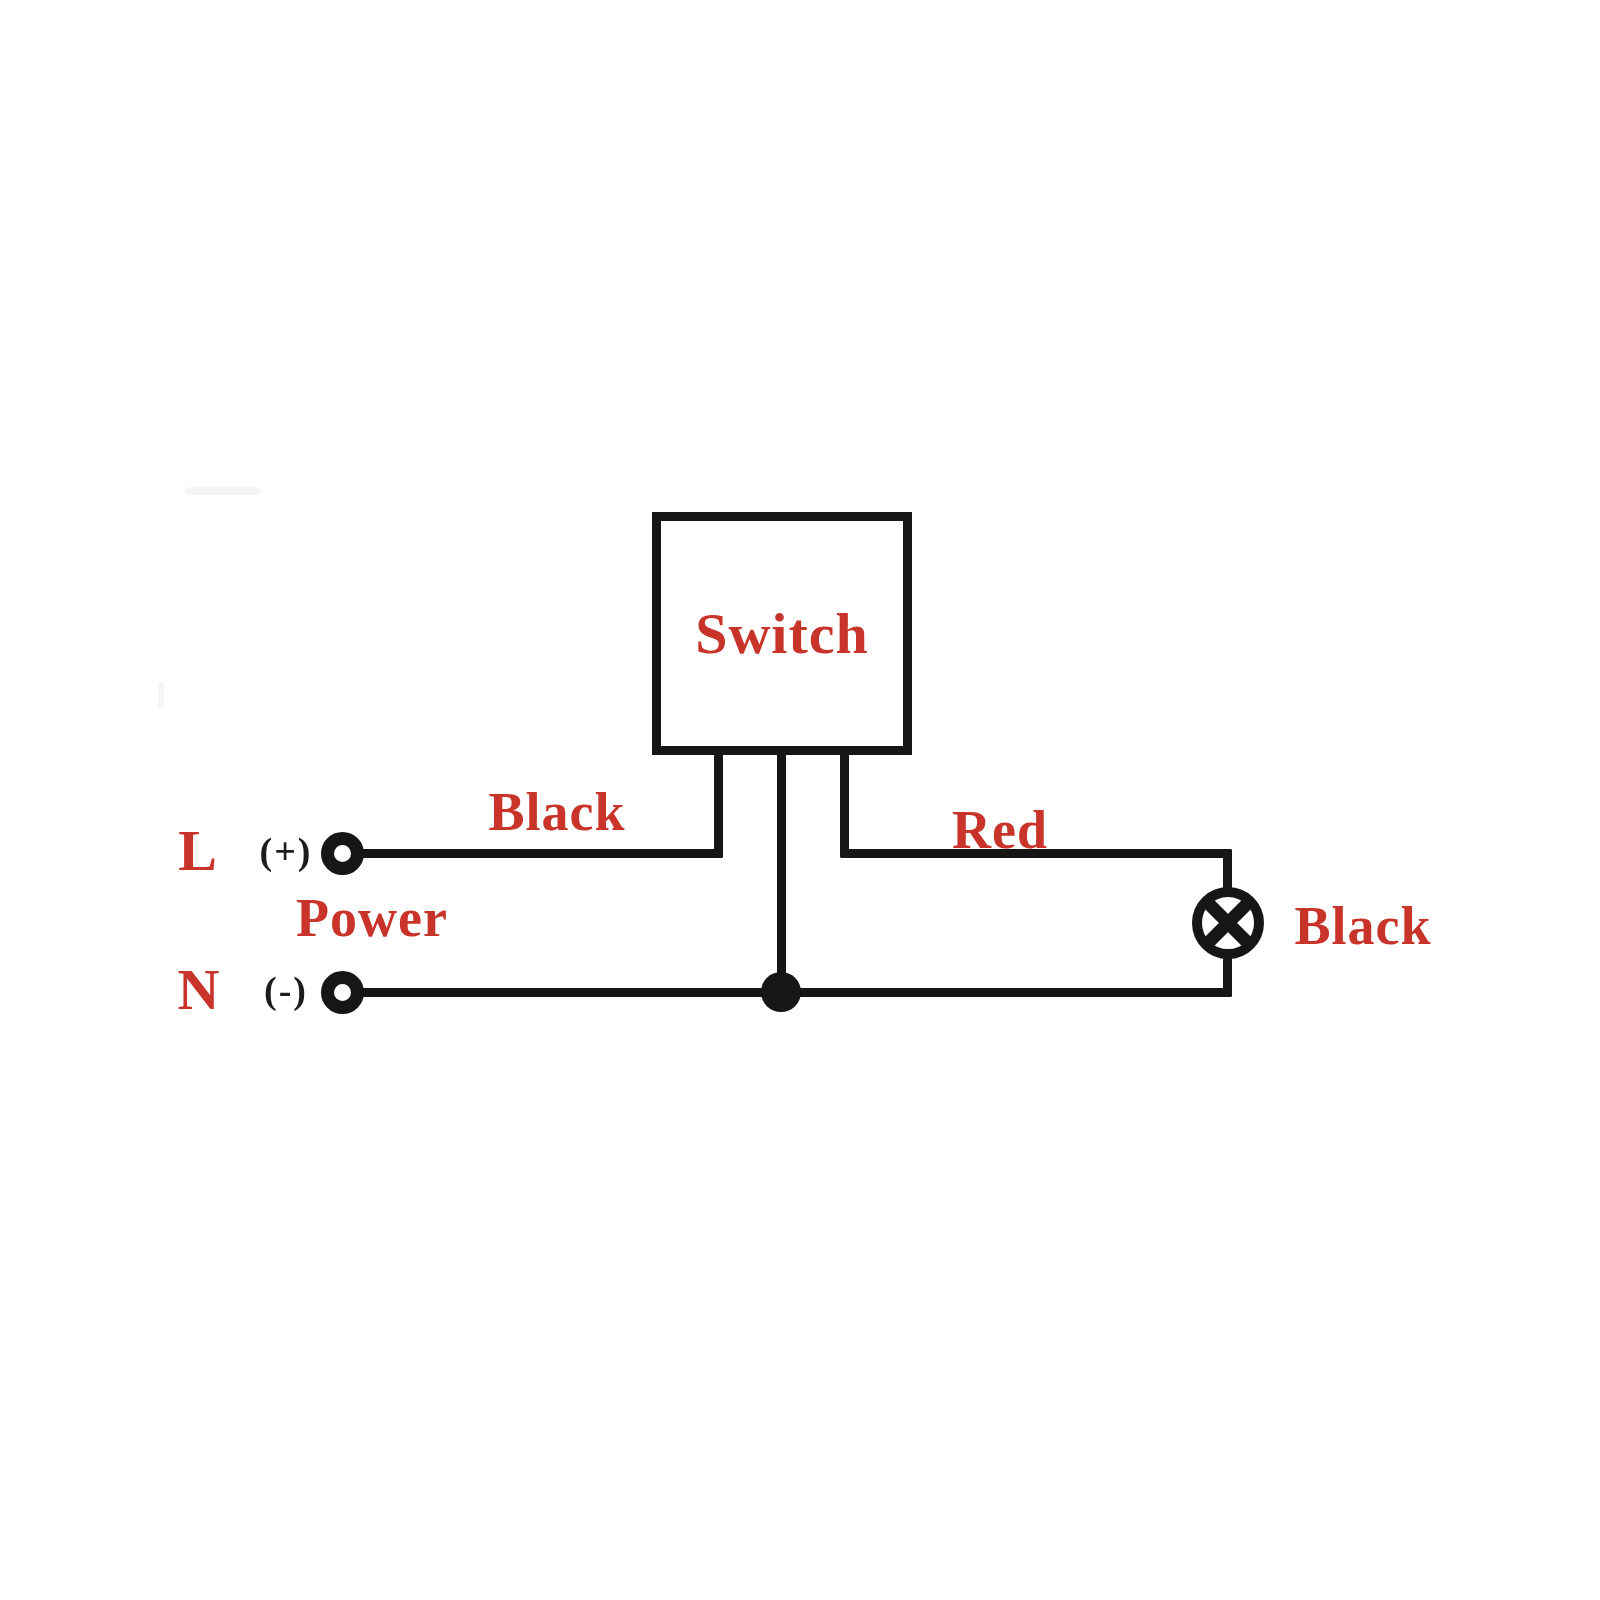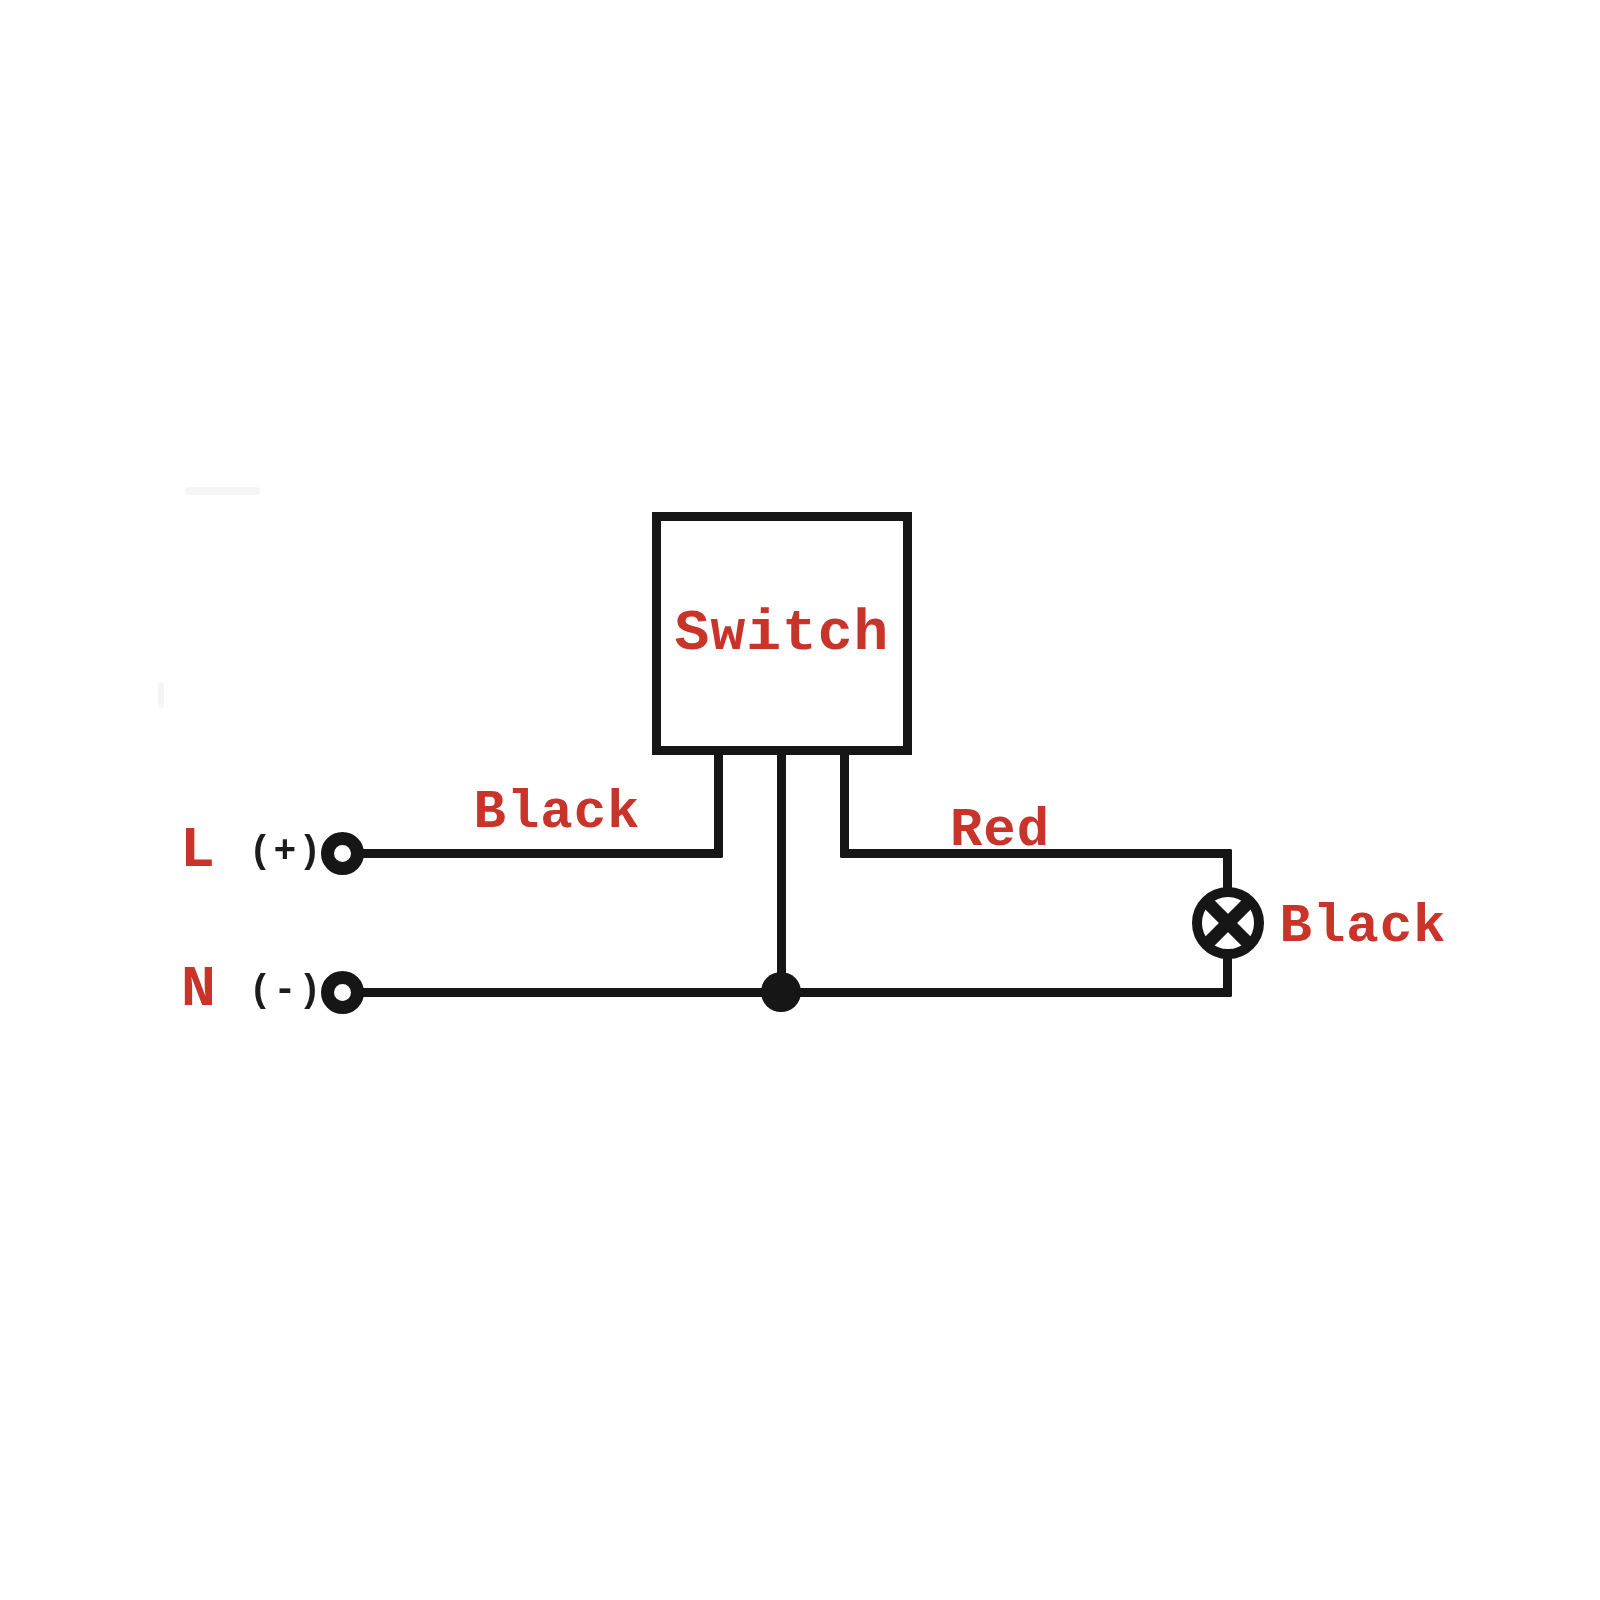--- a/index.html
+++ b/index.html
@@ -7,21 +7,21 @@
     --line_black: #161616;
     --background: #ffffff;
   }
   html, body { margin: 0; padding: 0; background: #fff; }
   .canvas {
     position: relative;
     width: 1464px;
     height: 1600px;
     background: var(--background, #ffffff);
     overflow: hidden;
-    font-family: Liberation Mono, monospace;
+    font-family: Liberation Serif, serif;
   }
   .wire {
     position: absolute;
     background: var(--line_black, #161616);
     border-radius: 2px;
   }
   .switch-box {
     position: absolute;
     left: 652px; top: 512px;
     width: 260px; height: 243px;
@@ -105,20 +105,21 @@
   <div class="terminal" style="left:321px; top:971px;"></div>
 
   <svg class="lamp" style="left:1188px; top:883px;" width="80" height="80" viewBox="0 0 80 80">
     <circle cx="40" cy="40" r="31" fill="#fff" stroke="#161616" stroke-width="10"></circle>
     <line x1="20" y1="20" x2="60" y2="60" stroke="#161616" stroke-width="13" stroke-linecap="round"></line>
     <line x1="60" y1="20" x2="20" y2="60" stroke="#161616" stroke-width="13" stroke-linecap="round"></line>
   </svg>
 
   <span class="red-label lbl-54" style="left:557px; top:812px;">Black</span>
   <span class="red-label lbl-54" style="left:1000px; top:830px;">Red</span>
+  <span class="red-label lbl-54" style="left:372px; top:918px;">Power</span>
   <span class="red-label lbl-54" style="left:1363px; top:926px;">Black</span>
   <span class="red-label lbl-58" style="left:198px; top:850px;">L</span>
   <span class="red-label lbl-58" style="left:199px; top:989px;">N</span>
 
   <span class="black-label lbl-pol" style="left:286px; top:851px;">(+)</span>
   <span class="black-label lbl-pol" style="left:286px; top:990px;">(-)</span>
 
 </div>
 
 </body></html>

